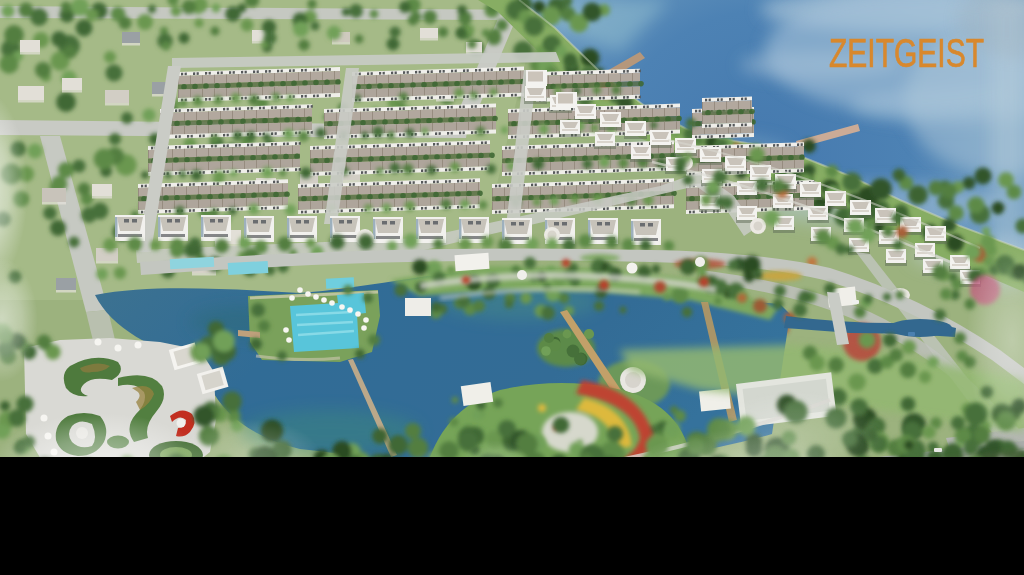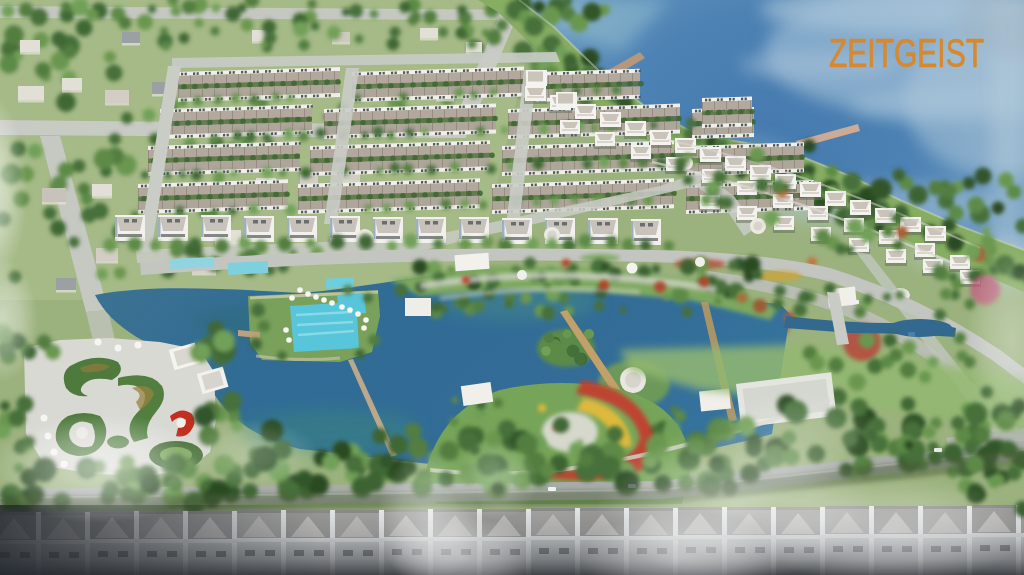--- a/index.html
+++ b/index.html
@@ -1,16 +1,16 @@
 <!DOCTYPE html>
 <html><head>
 <meta charset="utf-8">
 <style>
   html,body{margin:0;padding:0;background:#000;}
-  #stage{width:1024px;height:575px;position:relative;overflow:hidden;font-family:"Liberation Sans", sans-serif;}
+  #stage{width:1024px;height:457px;position:relative;overflow:hidden;font-family:"Liberation Sans", sans-serif;}
 </style>
 </head>
 <body>
 <div id="stage">
 <svg width="1024" height="575" viewBox="0 0 1024 575">
 <defs>
   <radialGradient id="riverG" gradientUnits="userSpaceOnUse" cx="760" cy="160" r="330">
     <stop offset="0" stop-color="#4579ae"></stop>
     <stop offset="0.45" stop-color="#4d82b4"></stop>
     <stop offset="0.78" stop-color="#6f9cc0"></stop>

